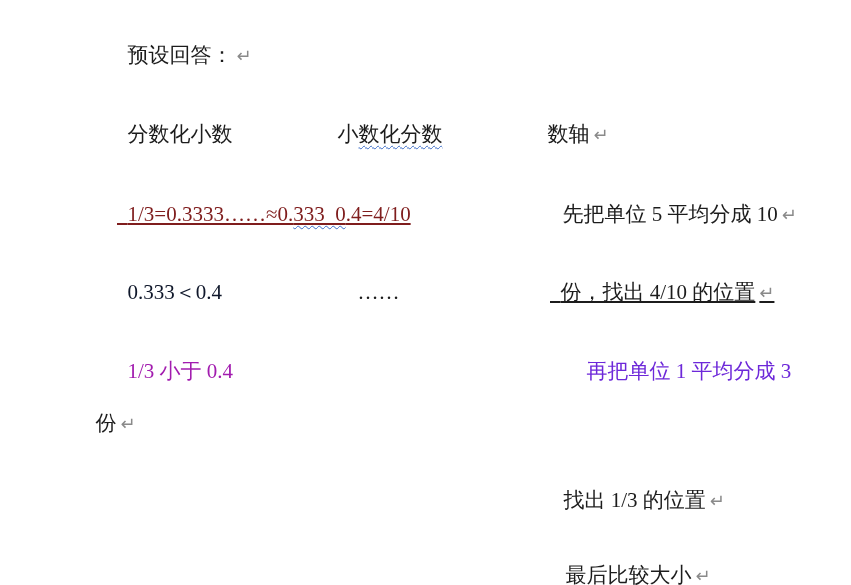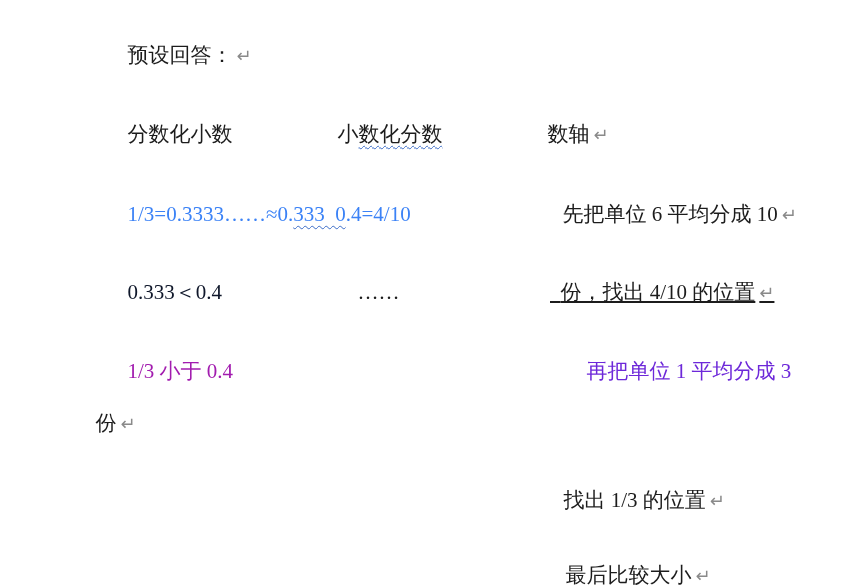--- a/index.html
+++ b/index.html
@@ -56,25 +56,25 @@
 <div class="doc-text" id="hdr1" style="color: rgb(28, 28, 28);">
   <span>分数化小数</span>
 </div>
 <div class="doc-text" id="hdr2" style="color: rgb(28, 28, 28);">
   <span>小</span><span class="wavy" style="text-decoration-color: rgb(59, 108, 199);">数化分数</span>
 </div>
 <div class="doc-text" id="hdr3" style="color: rgb(28, 28, 28);">
   <span>数轴</span><span class="pilcrow" style="color: rgb(138, 138, 138);">↵</span>
 </div>
 
-<div class="doc-text" id="calc1" style="color: #3b82f6;">
+<div class="doc-text" id="calc1" style="color: #7f1d1d; text-decoration: underline;">
   <span>1/3=0.3333……≈0.</span><span class="wavy" style="text-decoration-color: rgb(59, 108, 199);">333  0</span><span>.4=4/10</span>
 </div>
 <div class="doc-text" id="right1" style="color: rgb(28, 28, 28);">
-  <span>先把单位 6 平均分成 10</span><span class="pilcrow" style="color: rgb(138, 138, 138);">↵</span>
+  <span>先把单位 5 平均分成 10</span><span class="pilcrow" style="color: rgb(138, 138, 138);">↵</span>
 </div>
 
 <div class="doc-text" id="calc2" style="color: #0f172a;">
   <span>0.333＜0.4</span>
 </div>
 <div class="doc-text" id="dots" style="color: rgb(28, 28, 28);">
   <span>……</span>
 </div>
 <div class="doc-text" id="right2" style="color: rgb(28, 28, 28); text-decoration: underline;">
   <span>份，找出 4/10 的位置</span><span class="pilcrow" style="color: rgb(138, 138, 138);">↵</span>

